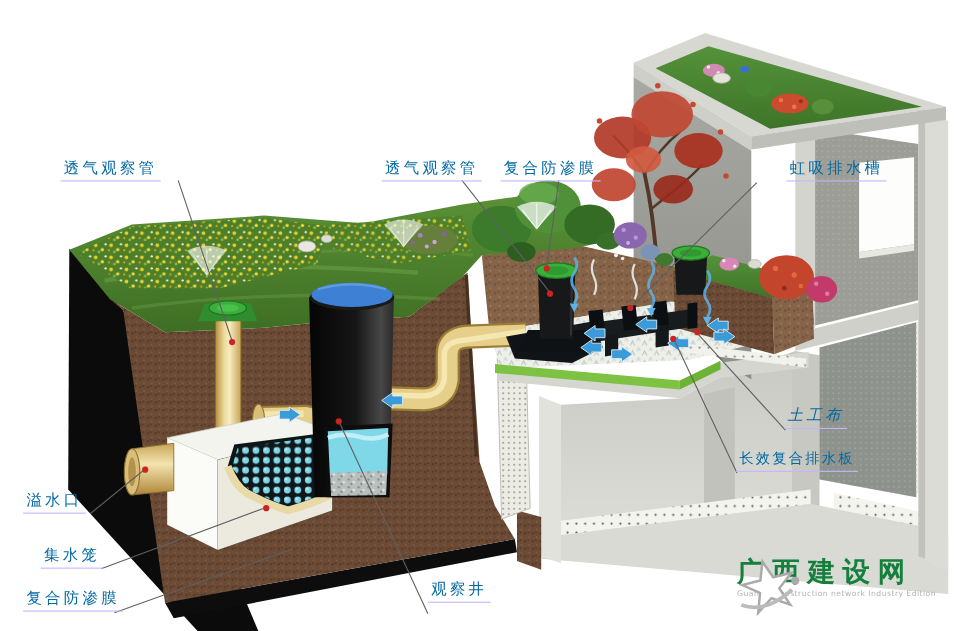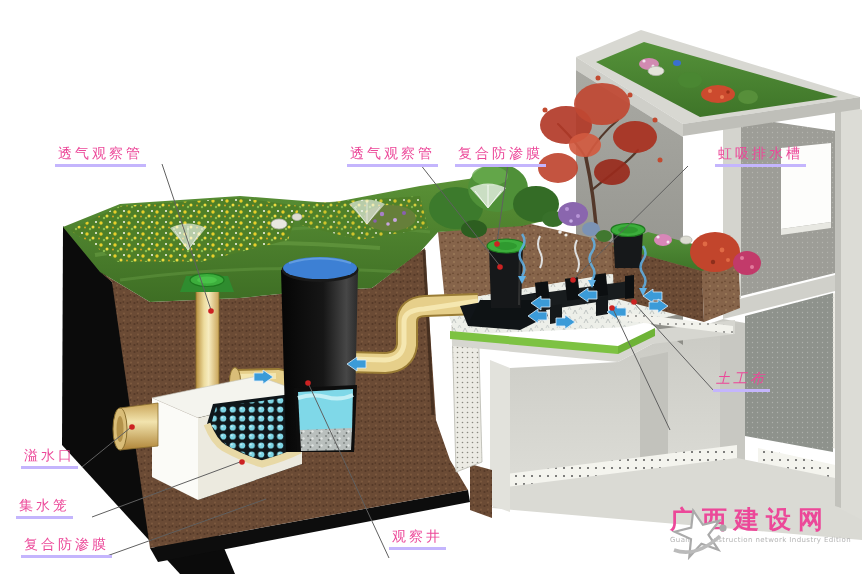--- a/index.html
+++ b/index.html
@@ -1,25 +1,25 @@
 <!DOCTYPE html>
 <html><head>
 <meta charset="utf-8">
 <style>
   html,body{margin:0;padding:0;background:#fff;}
   .stage{position:relative;width:867px;height:574px;background:#fff;overflow:hidden;
          font-family:"DejaVu Sans","Liberation Sans",sans-serif;}
   .stage svg{position:absolute;left:0;top:0;}
-  .lbl{position:absolute;color:#ec4899;font-size:14px;font-weight:500;letter-spacing:3px;
-       padding:0 3px 2px 3px;border-bottom:3px solid #c4b5fd;white-space:nowrap;line-height:17px;}
+  .lbl{position:absolute;color:#0369a1;font-size:14px;font-weight:500;letter-spacing:3px;
+       padding:0 3px 2px 3px;border-bottom:1px solid #c4b5fd;white-space:nowrap;line-height:17px;}
   .lbl.small{font-size:13px;letter-spacing:2px;}
   .watermark{position:absolute;left:668px;top:506px;width:199px;display:flex;align-items:center;}
   .wm-star{width:62px;height:58px;flex:0 0 auto;}
   .wm-text{display:flex;flex-direction:column;margin-left:2px;}
-  .wm-title{color:#ec4899;font-size:25px;font-weight:bold;letter-spacing:7px;line-height:28px;}
+  .wm-title{color:#15803d;font-size:25px;font-weight:bold;letter-spacing:7px;line-height:28px;}
   .wm-sub{color:#b3b3b3;font-size:7px;letter-spacing:0.4px;margin-top:2px;}
 </style>
 </head>
 <body>
 
 <div class="stage">
 <svg width="867" height="574" viewBox="0 0 867 574">
 <defs>
   <pattern id="pSoilD" width="7" height="7" patternUnits="userSpaceOnUse">
     <rect width="7" height="7" fill="#6b4b35"></rect>
@@ -368,22 +368,23 @@
         <circle cx="242" cy="462" r="2.8"></circle>
   <circle cx="308" cy="383" r="2.8"></circle>
 </g>
 </svg>
 
 <div class="lbl" style="left:55px;top:145px;">透气观察管</div>
 <div class="lbl" style="left:347px;top:145px;">透气观察管</div>
 <div class="lbl" style="left:455px;top:145px;">复合防渗膜</div>
 <div class="lbl" style="left:687px;top:145px;margin-left:28px;">虹吸排水槽</div>
 <div class="lbl" style="left:713px;top:370px;font-style:italic;">土工布</div>
+<div class="lbl small" style="left:669px;top:409px;">长效复合排水板</div>
 <div class="lbl" style="left:21px;top:447px;text-align:right;">溢水口</div>
-<div class="lbl" style="left:16px;top:497px;">集水笼</div>
+<div class="lbl" style="left:37px;top:497px;">集水笼</div>
 <div class="lbl" style="left:21px;top:536px;">复合防渗膜</div>
 <div class="lbl" style="left:389px;top:528px;text-align:center;">观察井</div>
 
 <div class="watermark">
   <svg class="wm-star" viewBox="0 0 62 58">
     <path d="M31,4 L37,20 L54,20 L40,31 L46,48 L31,38 L16,48 L22,31 L8,20 L25,20 Z" fill="#ffffff" stroke="#aaaaaa" stroke-width="2.2" transform="rotate(-14 31 28)"></path>
     <path d="M6,44 Q28,52 52,30" fill="none" stroke="#bbbbbb" stroke-width="3.5"></path>
     <circle cx="55" cy="22" r="3.6" fill="#aaaaaa"></circle>
   </svg>
   <div class="wm-text">

